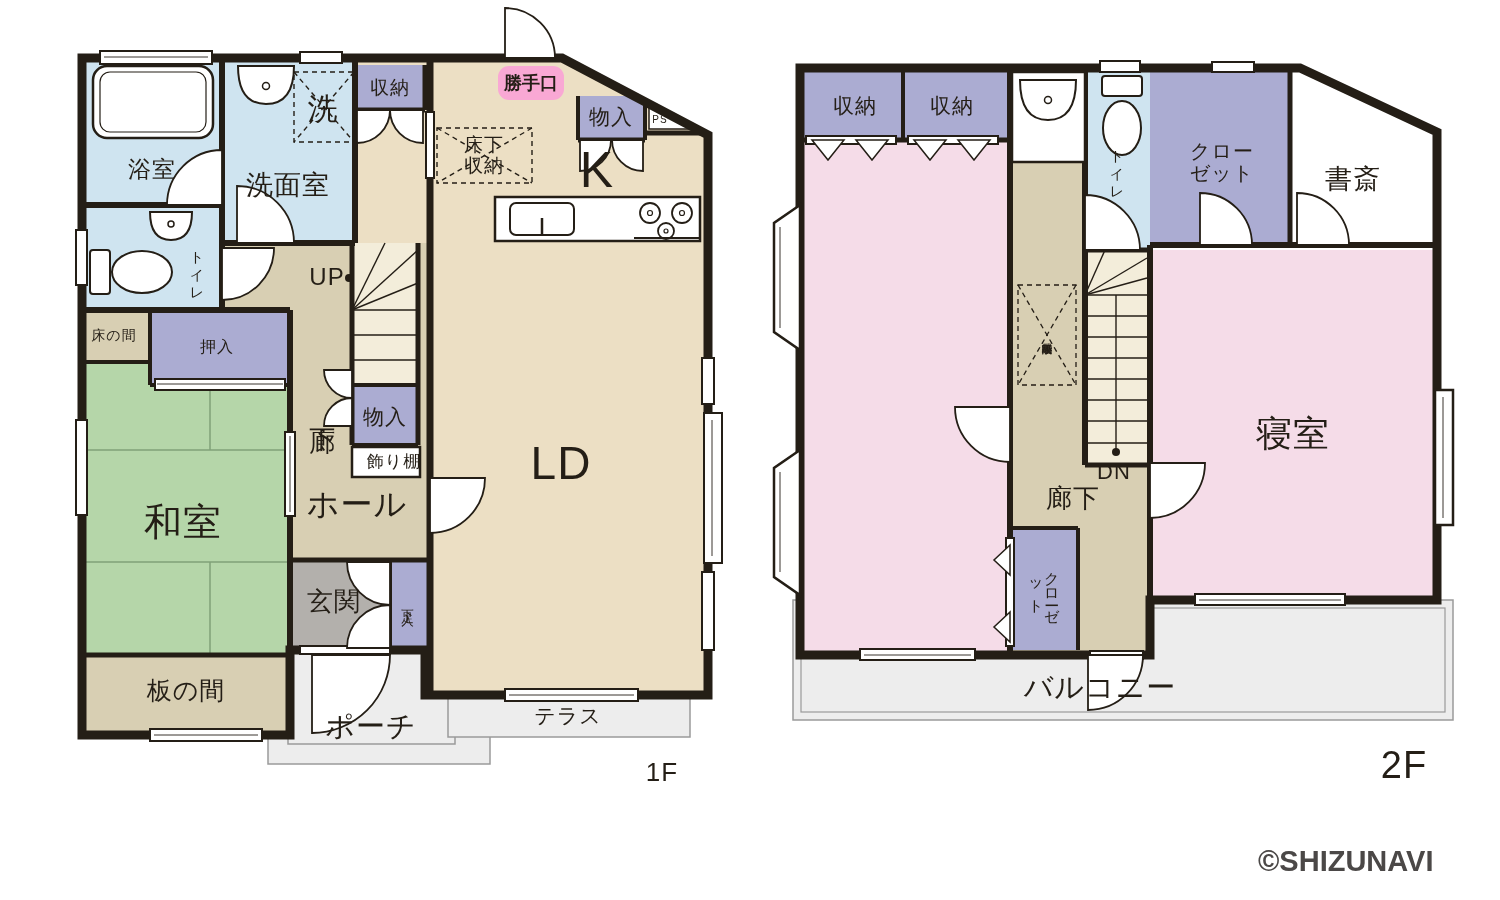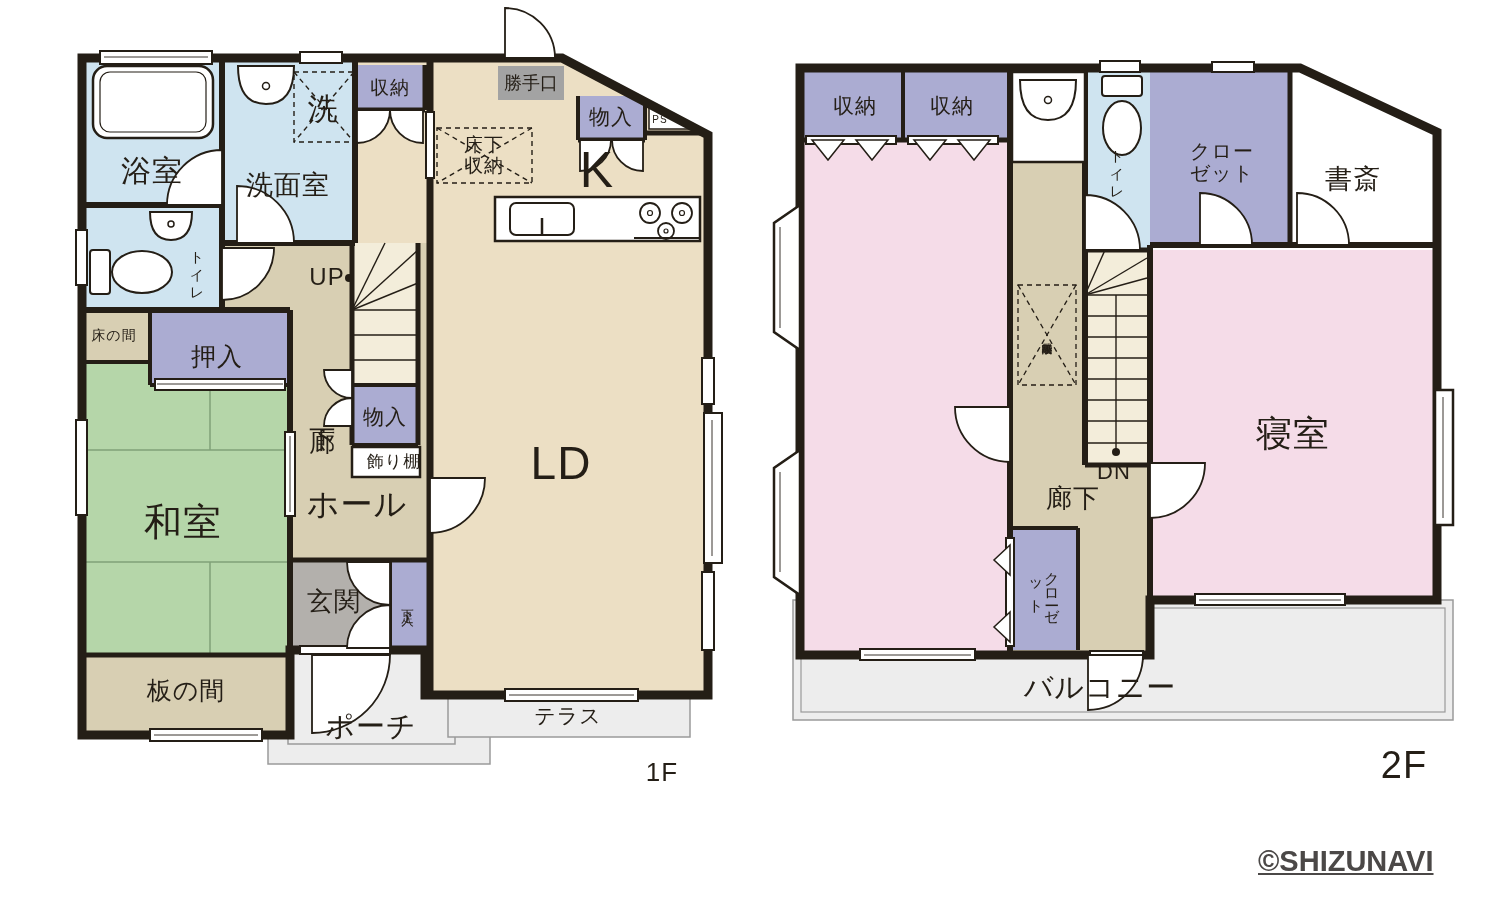--- a/index.html
+++ b/index.html
@@ -2,23 +2,23 @@
 <html><head>
 <meta charset="utf-8">
 <style>
   html,body{margin:0;padding:0;background:#fff;}
   #stage{position:relative;width:1500px;height:900px;background:#fff;overflow:hidden;
          font-family:"Liberation Sans","DejaVu Sans",sans-serif;}
   svg{position:absolute;left:0;top:0;}
   .lbl{position:absolute;transform:translate(-50%,-50%);white-space:pre-line;text-align:center;
        color:#241e16;font-weight:500;line-height:1.1;letter-spacing:1px;}
   .v{writing-mode:vertical-rl;text-orientation:upright;letter-spacing:2px;line-height:1.05;}
-  .lblbox{position:absolute;background:#a3a3a3;color:#241e16;display:flex;align-items:center;
-          justify-content:center;font-weight:400;}
-  .copyright{position:absolute;font-weight:bold;color:#4b4847;letter-spacing:0;text-decoration:underline;}
+  .lblbox{position:absolute;background:#f9a8d4;color:#241e16;display:flex;align-items:center;
+          justify-content:center;font-weight:700;border-radius:11px;}
+  .copyright{position:absolute;font-weight:bold;color:#4b4847;letter-spacing:0;}
 </style>
 </head>
 <body>
 
 <div id="stage">
 
 <svg width="1500" height="830" viewBox="0 0 1500 830">
 
   <g>
 
@@ -260,34 +260,34 @@
     <g fill="#ffffff" stroke="#241e16">
       <rect x="1012" y="72" width="73" height="90" stroke-width="2.5"></rect>
       <path d="M1020,80 Q1020,120 1048,120 Q1076,120 1076,80 Z" stroke-width="2"></path>
       <circle cx="1048" cy="100" r="3.5" stroke-width="1.5"></circle>
       <rect x="1102" y="76" width="40" height="20" rx="3" stroke-width="2"></rect>
       <ellipse cx="1122" cy="128" rx="19" ry="27" stroke-width="2"></ellipse>
     </g>
   </g>
 </svg>
 
-<span class="lbl" style="left:152px;top:170px;font-size:30px">浴室</span>
+<span class="lbl" style="left:152px;top:170px;font-size:23px">浴室</span>
 <span class="lbl" style="left:288px;top:186px;font-size:27px">洗面室</span>
 <span class="lbl" style="left:323px;top:108px;font-size:30px">洗</span>
 <span class="lbl" style="left:390px;top:88px;font-size:19px">収納</span>
 <div class="lblbox" style="left:498px;top:66px;width:66px;height:34px;font-size:18px">勝手口</div>
 <span class="lbl" style="left:611px;top:117px;font-size:21px">物入</span>
 <span class="lbl" style="left:660px;top:119px;font-size:10px">PS</span>
 <span class="lbl" style="left:484px;top:156px;font-size:19px">床下
 収納</span>
 <span class="lbl" style="left:597px;top:170px;font-size:50px">K</span>
 <span class="lbl v" style="left:197px;top:268px;font-size:14px">トイレ</span>
 <span class="lbl" style="left:327px;top:277px;font-size:24px">UP</span>
 <span class="lbl" style="left:114px;top:336px;font-size:14px">床の間</span>
-<span class="lbl" style="left:217px;top:357px;font-size:25px">押入</span>
+<span class="lbl" style="left:217px;top:347px;font-size:16px">押入</span>
 <span class="lbl v" style="left:322px;top:408px;font-size:26px">廊下</span>
 <span class="lbl" style="left:385px;top:417px;font-size:21px">物入</span>
 <span class="lbl" style="left:394px;top:462px;font-size:17px">飾り棚</span>
 <span class="lbl" style="left:183px;top:523px;font-size:38px">和室</span>
 <span class="lbl" style="left:357px;top:505px;font-size:32px">ホール</span>
 <span class="lbl" style="left:561px;top:463px;font-size:46px">LD</span>
 <span class="lbl" style="left:334px;top:601px;font-size:26px">玄関</span>
 <span class="lbl v" style="left:407px;top:603px;font-size:12.5px">下足入</span>
 <span class="lbl" style="left:186px;top:691px;font-size:25px">板の間</span>
 <span class="lbl" style="left:371px;top:727px;font-size:29px">ポーチ</span>

